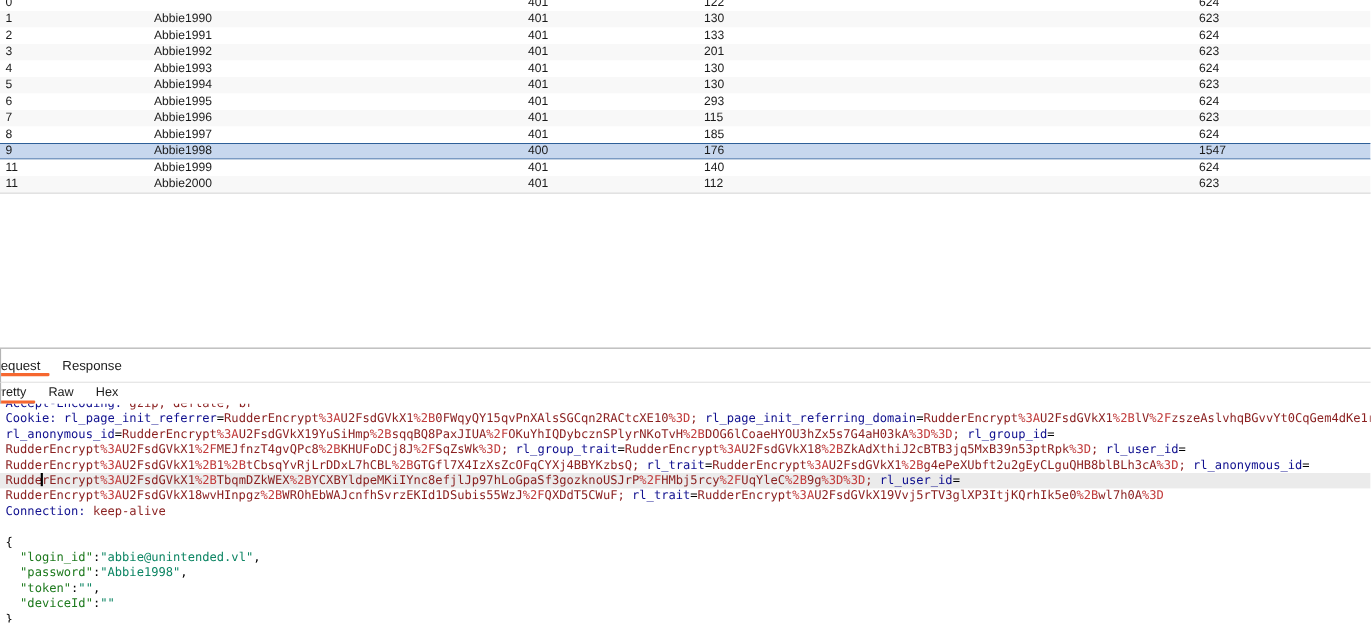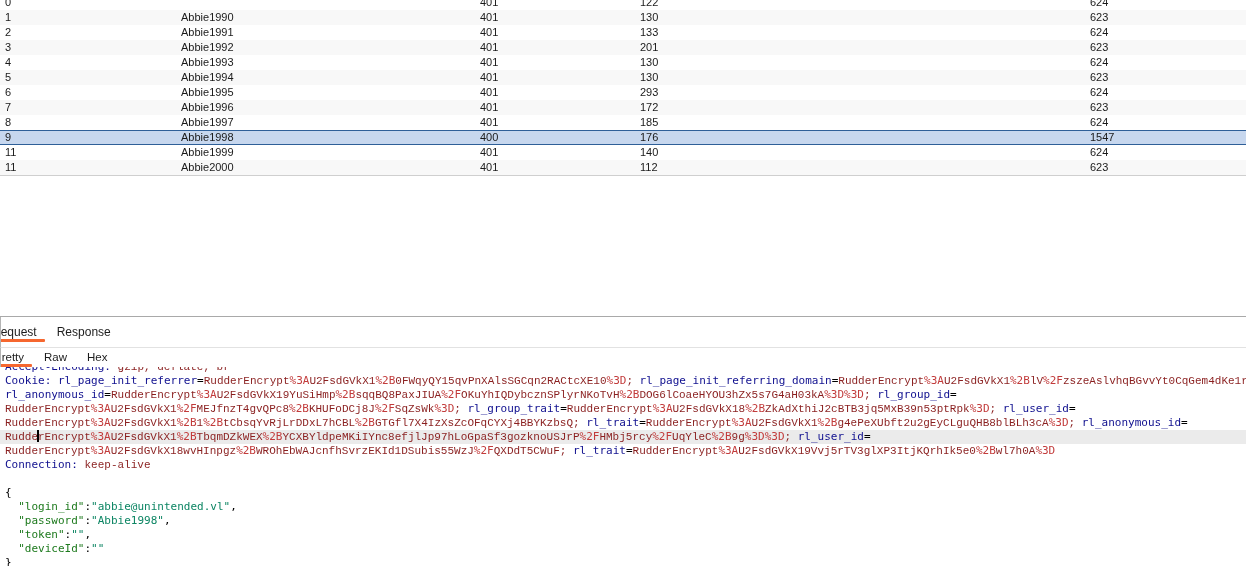--- a/index.html
+++ b/index.html
@@ -16,21 +16,21 @@
   .rrow.odd{background:var(--stripe);}
   .rrow.selected{
     background:var(--sel-bg);
     box-shadow:inset 0 1px 0 var(--sel-border), inset 0 -1px 0 var(--sel-border);
   }
   .rrow:first-child{margin-top:-5px;}
   .cell{
     position:absolute;top:0;height:15px;line-height:15px;
     font-size:11px;color:#1a1a1a;white-space:pre;
   }
-  .c-req{left:5px;}  .c-pay{left:140px;margin-left:41px;} .c-st{left:480px;}
+  .c-req{left:5px;}  .c-pay{left:140px;} .c-st{left:480px;}
   .c-time{left:640px;} .c-len{left:1090px;}
 
   
   .lower-panel{
     position:absolute;left:0;top:316px;width:1246px;bottom:0;
     border-top:1px solid #a9a9a9;background:#fff;
   }
   .tab-row{
     position:relative;height:30px;border-bottom:1px solid #e2e2e2;
     border-left:1px solid #b4b4b4;
@@ -64,21 +64,21 @@
   .editor{
     position:absolute;left:0;right:0;top:50px;bottom:0;overflow:hidden;
     font-family:"DejaVu Sans Mono","Liberation Mono",monospace;
     font-size:11px;line-height:14px;white-space:pre;color:#000;
     padding-left:5px;
   }
   .eline{height:14px;}
   .eline.clipped{margin-top:-7px;}
   .eline.hl{background:var(--cur-line);margin-left:-5px;padding-left:5px;}
   .seg-name{color:var(--hname);}
-  .seg-value{color:var(--hvalue);font-family:Liberation Mono, monospace;}
+  .seg-value{color:var(--hvalue);}
   .seg-enc{color:var(--enc);}
   .seg-plain{color:#000;}
   .seg-key{color:var(--jkey);}
   .seg-str{color:var(--jstr);}
   .caret{
     display:inline-block;width:2px;height:12px;background:#000;
     vertical-align:-2px;margin:0 -1px;
   }
 </style>
 </head>
@@ -132,21 +132,21 @@
         <span class="cell c-req">6</span>
         <span class="cell c-pay">Abbie1995</span>
         <span class="cell c-st">401</span>
         <span class="cell c-time">293</span>
         <span class="cell c-len">624</span>
       </div>
       <div class="rrow odd">
         <span class="cell c-req">7</span>
         <span class="cell c-pay">Abbie1996</span>
         <span class="cell c-st">401</span>
-        <span class="cell c-time">172</span>
+        <span class="cell c-time">115</span>
         <span class="cell c-len">623</span>
       </div>
       <div class="rrow">
         <span class="cell c-req">8</span>
         <span class="cell c-pay">Abbie1997</span>
         <span class="cell c-st">401</span>
         <span class="cell c-time">185</span>
         <span class="cell c-len">624</span>
       </div>
       <div class="rrow odd selected">

